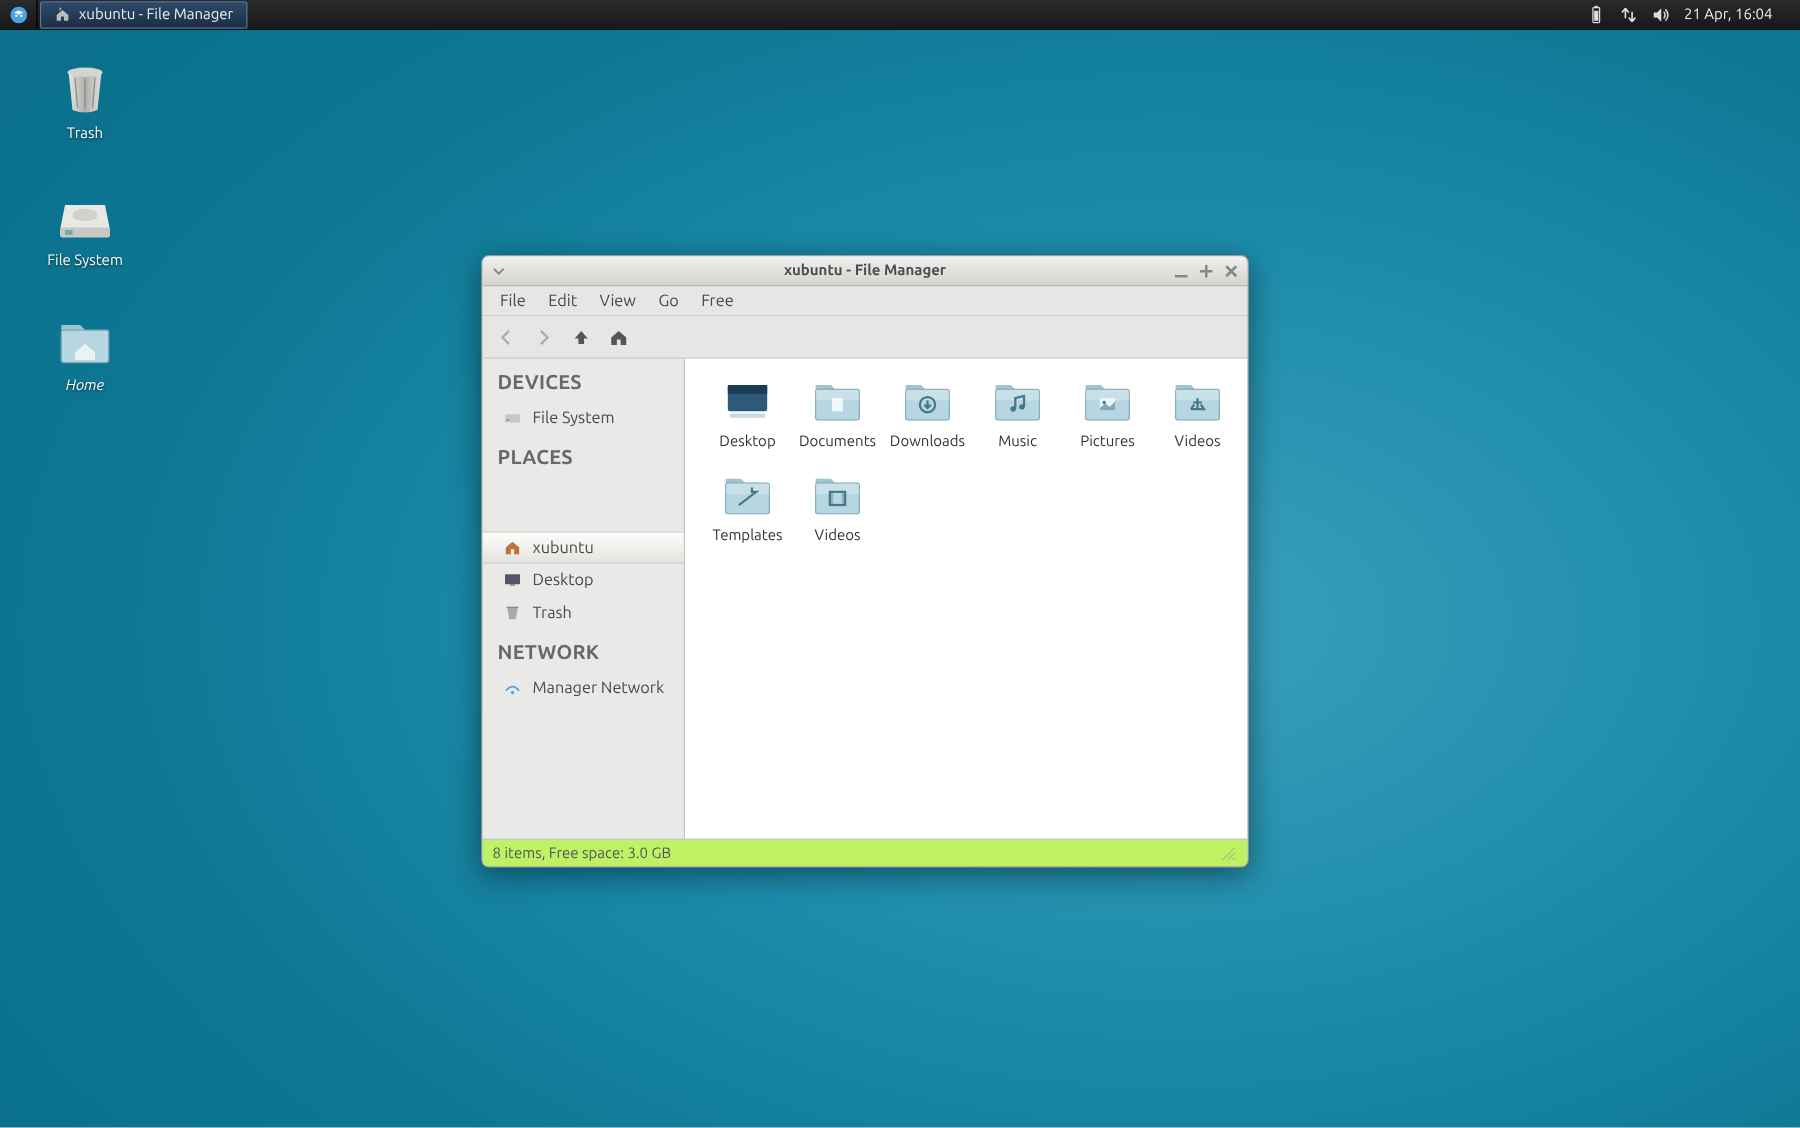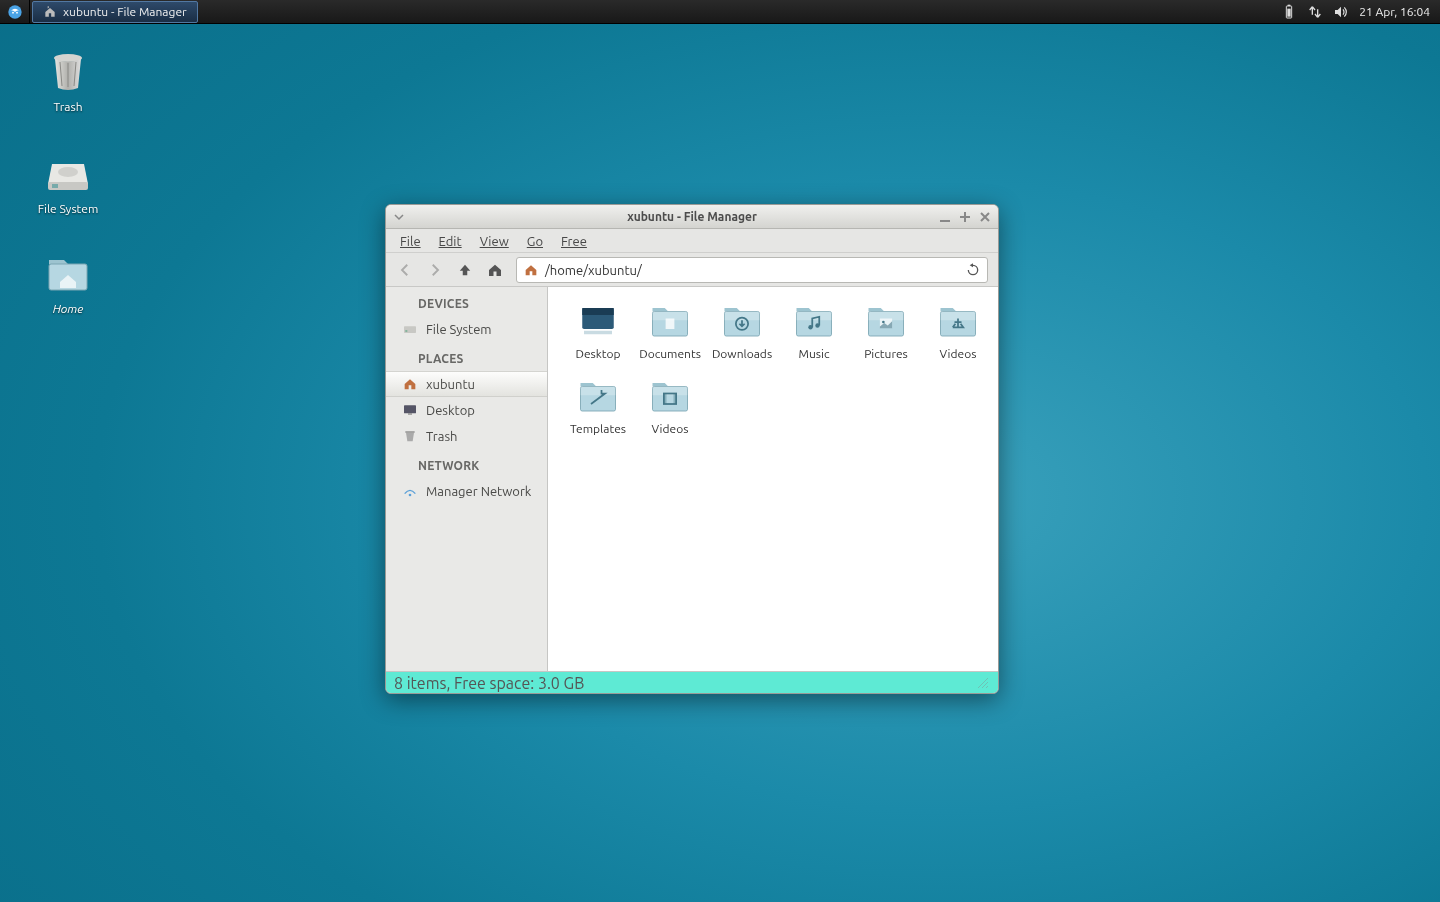--- a/index.html
+++ b/index.html
@@ -22,21 +22,21 @@
   border-right: 1px solid #000;
 }
 .whisker svg { width: 16px; height: 16px; }
 .taskbar-item {
   display: flex; align-items: center; gap: 6px; height: 22px; padding: 0 10px;
   margin: 1px 0 1px 2px;
   background: linear-gradient(#2e4a6a, #1a2e45);
   border: 1px solid #5278a2; border-radius: 2px; color: #f0f0f0;
 }
 .taskbar-item .ico { width: 14px; height: 14px; }
-.panel-right { margin-left: auto; display: flex; align-items: center; gap: 10px; padding-right: 10px; }
+.panel-right { margin-left: auto; display: flex; align-items: center; gap: 10px; padding-right: 22px; }
 .tray-icon { width: 16px; height: 16px; display: flex; align-items: center; }
 .clock { font-size: 12px; color: #eee; }
 
 
 .desktop-icon {
   position: absolute; width: 100px; text-align: center; color: #fff;
   font-size: 12px; text-shadow: 0 1px 2px rgba(0,0,0,.7);
   display: flex; flex-direction: column; align-items: center; gap: 4px;
 }
 .di-trash { top: 48px; left: 18px; }
@@ -58,21 +58,21 @@
   position: relative;
   color: #505050; font-size: 12px;
 }
 .titlebar .title-text { position:absolute; left:0; right:0; text-align:center; font-weight:600; color:#4c4c4c; }
 .title-ctrls-right { margin-left: auto; display: flex; gap: 6px; z-index:1;}
 .title-btn { width: 14px; height: 14px; display:flex; align-items:center; justify-content:center; color:#777; }
 
 .menubar {
   height: 24px; display: flex; align-items: center; gap: 2px;
   padding: 0 6px; font-size: 13px; color: #484848;
-  background: #e6e6e4; border-bottom: 1px solid #cfcfcd; text-decoration: underline;
+  background: #e6e6e4; border-bottom: 1px solid #cfcfcd;
 }
 .menubar span { padding: 2px 8px; border-radius: 3px; }
 
 .toolbar {
   height: 34px; display: flex; align-items: center; gap: 4px;
   padding: 0 6px; background: #e6e6e4; border-bottom: 1px solid #c8c8c6;
 }
 .tbtn { width: 26px; height: 26px; display:flex; align-items:center; justify-content:center; border-radius:3px; }
 .tbtn svg { width: 18px; height: 18px; }
 .pathbar {
@@ -81,38 +81,38 @@
   color: #333; font-size: 13px;
 }
 .pathbar .refresh { margin-left:auto; }
 
 .body { flex: 1; display: flex; min-height: 0; }
 
 .sidebar {
   width: 162px; background: #e9e9e7; border-right: 1px solid #c6c6c4;
   font-size: 13px; color: #4a4a48; overflow:hidden;
 }
-.side-hdr { padding: 10px 12px 6px; font-weight: 700; font-size: 12px; color: #686866; letter-spacing:.2px;margin-left:20px;}
+.side-hdr { padding: 10px 12px 6px; font-weight: 700; font-size: 16px; color: #686866; letter-spacing:.2px;}
 .side-item {
   display:flex; align-items:center; gap:8px; padding:4px 8px 4px 16px; height:26px;
 }
-.side-item.selected { background: linear-gradient(#fdfdfc, #e3e3df); border-top:1px solid #d4d4d0; border-bottom:1px solid #d0d0cc; }
+.side-item.selected { background: linear-gradient(#fdfdfc, #e3e3df); border-top:1px solid #d4d4d0; border-bottom:1px solid #d0d0cc;margin-top:44px; }
 .side-item .sico { width:16px; height:16px; flex-shrink:0; }
 
 .iconview {
   flex:1; background:#fff; padding: 14px 0 0 14px;
   display:flex; flex-wrap:wrap; align-content:flex-start; gap: 6px 0;
 }
 .fv-item { width: 72px; display:flex; flex-direction:column; align-items:center; gap:4px; margin-bottom:10px; }
 .fv-item .ficon { width:48px; height:42px; }
 .fv-item .flabel { font-size:12px; color:#333; text-align:center; }
 
 .statusbar {
-  height: 22px; background: #5eead4; border-top: 1px solid #c6c6c4;
-  display:flex; align-items:center; padding:0 8px; font-size:16px; color:#555;
+  height: 22px; background: #bef264; border-top: 1px solid #c6c6c4;
+  display:flex; align-items:center; padding:0 8px; font-size:12px; color:#555;
 }
 .resize-grip { margin-left:auto; opacity:.4; }
 
 
 .folder-body { fill:#b6d7e2; }
 .folder-tab  { fill:#9dc4d0; }
 .folder-stroke { stroke:#7ba6b3; stroke-width:1; fill:none; }
 </style>
 </head>
 <body>
@@ -262,30 +262,20 @@
     <div class="tbtn">
         <svg viewBox="0 0 24 24">
           <path d="M12 5 L5 13 L9 13 L9 19 L15 19 L15 13 L19 13 Z" fill="#555"></path>
         </svg>
       </div>
     <div class="tbtn">
         <svg viewBox="0 0 24 24">
           <path d="M4 12 L12 5 L20 12 L20 20 L14 20 L14 14 L10 14 L10 20 L4 20 Z" fill="#555"></path>
         </svg>
       </div>
-    <div class="pathbar">
-      <svg width="16" height="16" viewBox="0 0 24 24">
-          <path d="M4 12 L12 5 L20 12 L20 20 L14 20 L14 14 L10 14 L10 20 L4 20 Z" fill="#c07040"></path>
-        </svg>
-      <span>/home/xubuntu/</span>
-      <svg class="refresh" width="16" height="16" viewBox="0 0 24 24">
-          <path d="M12 5 A7 7 0 1 1 5 12" stroke="#555" stroke-width="2" fill="none"></path>
-          <path d="M12 2 L12 8 L7 5 Z" fill="#555"></path>
-        </svg>
-    </div>
   </div>
 
   <div class="body">
     <div class="sidebar">
       <div class="side-hdr">DEVICES</div>
       <div class="side-item">
         <svg class="sico" viewBox="0 0 24 24">
             <rect x="3" y="8" width="18" height="10" rx="1" fill="#c8c8c4"></rect>
             <rect x="5" y="14" width="3" height="2" fill="#6a8"></rect>
           </svg>

